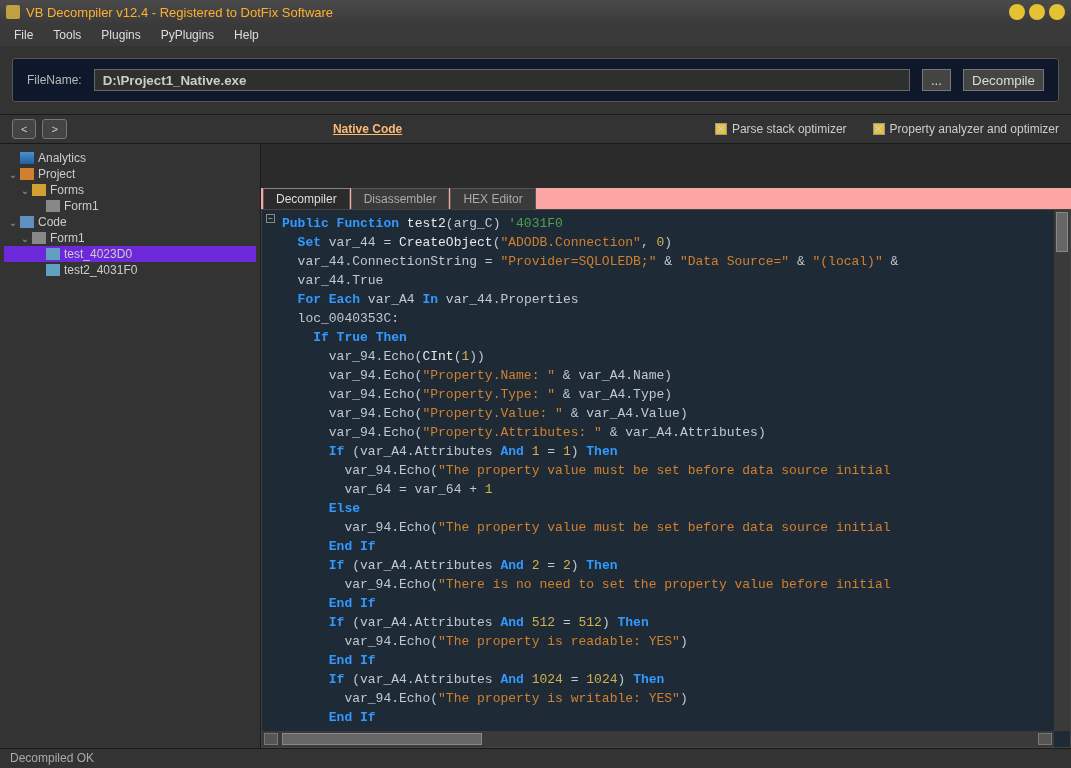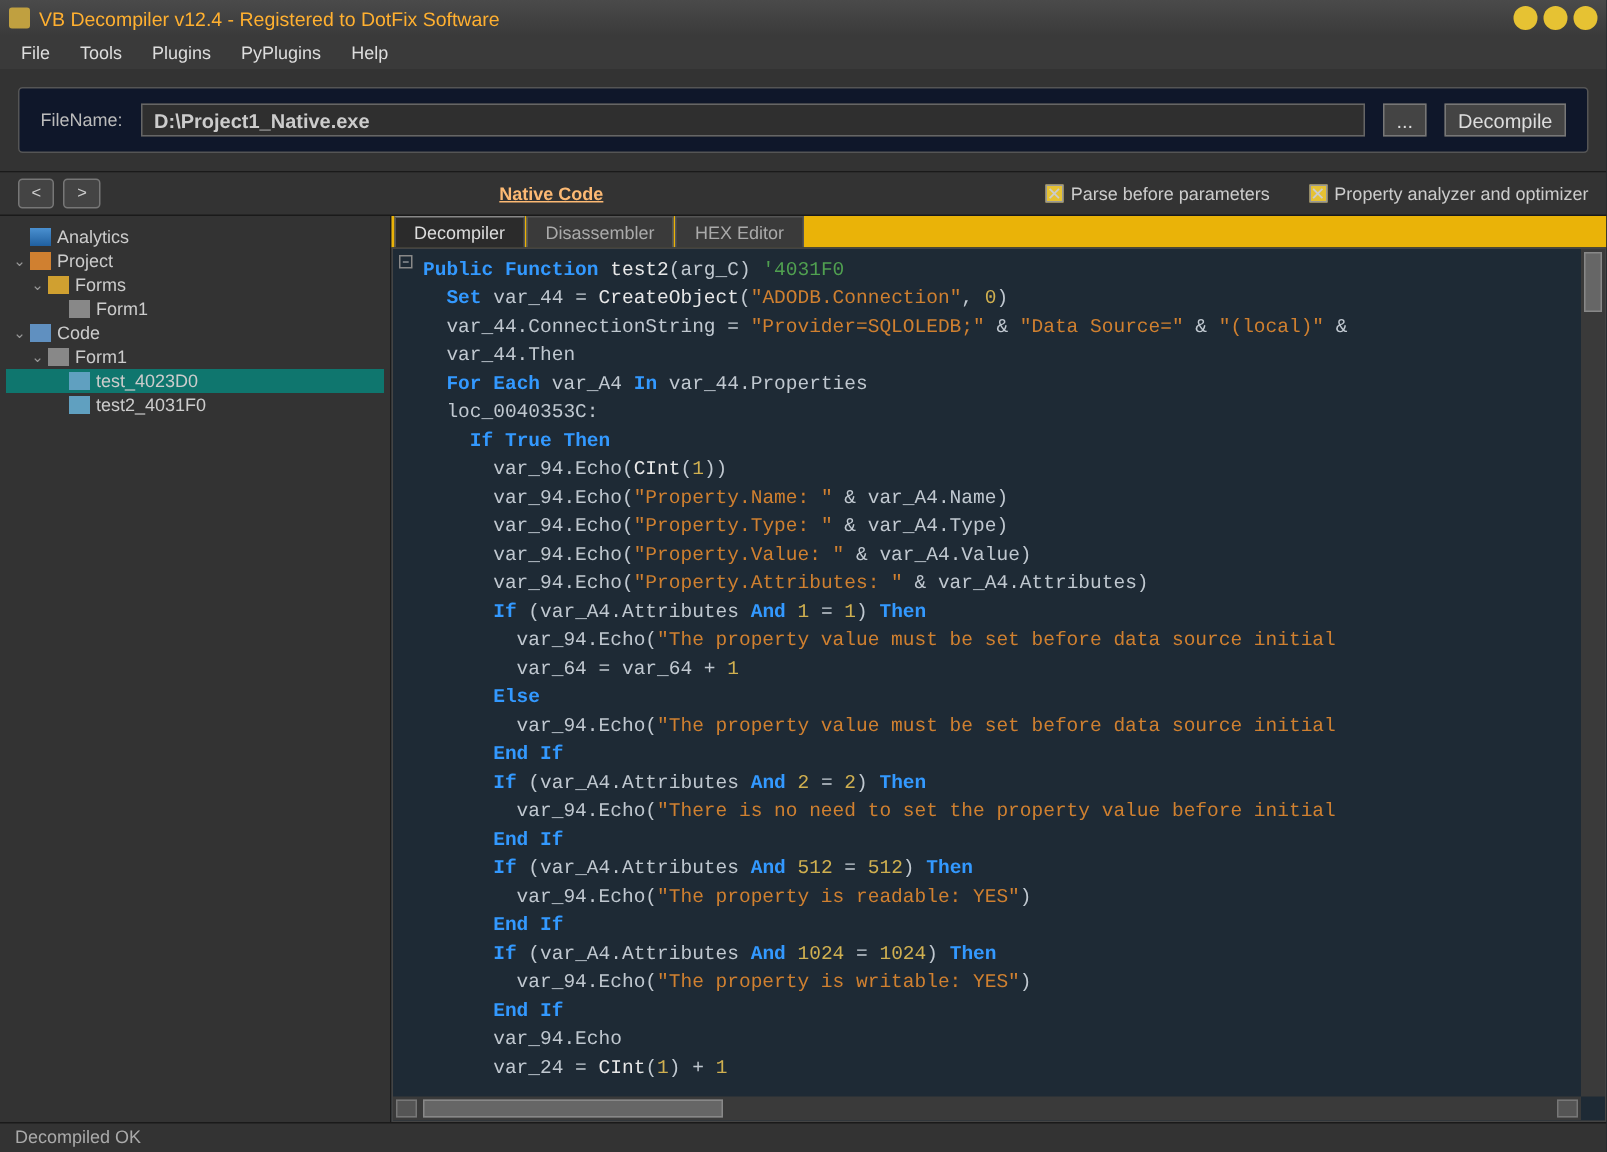--- a/index.html
+++ b/index.html
@@ -49,33 +49,33 @@
 .nav-spacer{flex:1;}
 .chk{ display:flex; align-items:center; gap:5px; margin-left:20px; color:#ccc;}
 .chk .box{ width:12px; height:12px; border:1px solid #999; background:#e6c233; display:flex; align-items:center; justify-content:center;}
 .main{
   flex:1; display:flex; overflow:hidden;
 }
 .tree{
   width:261px; background:#333; border-right:1px solid #1a1a1a; padding:6px 4px; overflow:auto;
 }
 .tnode{ display:flex; align-items:center; padding:1px 2px; cursor:pointer; white-space:nowrap;}
-.tnode.selected{background:#0f766e;}
+.tnode.selected{background:#6d28d9;}
 .exp{ width:14px; text-align:center; color:#999; font-size:10px;}
 .ticon{ width:14px; height:12px; margin-right:4px; display:inline-block;}
 .ic-stats{background:linear-gradient(#4a90d0,#2060a0);}
 .ic-vb{background:#d08030;}
 .ic-folder{background:#d0a030;}
 .ic-form{background:#888;}
 .ic-code{background:#6090c0;}
 .ic-fn{background:#e0c040;}
 .ic-fn2{background:#60a0c0;}
 .ind1{padding-left:14px;} .ind2{padding-left:28px;}
 .editor-area{ flex:1; display:flex; flex-direction:column; background:#2b2b2b;}
-.tabs{ display:flex; background:#eab308; padding-left:2px;}
+.tabs{ display:flex; background:#fca5a5; padding-left:2px;margin-top:44px;}
 .tab{ padding:3px 12px; background:#3a3a3a; border:1px solid #555; border-bottom:none; margin-right:1px; cursor:pointer; color:#aaa; font-size:12px;}
 .tab.active{ background:#2b2b2b; color:#ddd; border-top:1px solid #888;}
 .code-view{ flex:1; background:#1e2a35; color:#c0c8d0; overflow:auto; position:relative; border:1px solid #444;}
 .code-content{ font-family:Consolas,"Courier New",monospace; font-size:13px; line-height:19px; padding:4px 8px 4px 20px; white-space:pre;}
 .gutter{ position:absolute; left:4px; top:4px; width:12px;}
 .fold{ width:9px; height:9px; border:1px solid #888; background:#1e2a35; color:#ccc; font-size:8px; line-height:8px; text-align:center;}
 .kw{color:#3399ff; font-weight:bold;}
 .fn{color:#e8e8e8;}
 .str{color:#d08030;}
 .num{color:#d0b050;}
@@ -117,21 +117,21 @@
   </div>
 </div>
 
 <div class="nav-row">
   <button class="nav-btn">&lt;</button>
   <button class="nav-btn">&gt;</button>
   <span class="nav-title">Native Code</span>
   <span class="nav-spacer"></span>
   <label class="chk">
     <span class="box">✕</span>
-    <span>Parse before parameters</span>
+    <span>Parse stack optimizer</span>
   </label>
   <label class="chk">
     <span class="box">✕</span>
     <span>Property analyzer and optimizer</span>
   </label>
 </div>
 
 <div class="main">
   <div class="tree">
     <div class="tnode">
@@ -182,21 +182,21 @@
       <div class="tab">Disassembler</div>
       <div class="tab">HEX Editor</div>
     </div>
     <div class="code-view">
       <div class="gutter">
           <div class="fold">−</div>
         </div>
       <div class="code-content" id="code-content"><span class="kw">Public Function</span><span class="fn"> test2</span><span class="op">(arg_C) </span><span class="cm">'4031F0</span>
 <span class="op">  </span><span class="kw">Set</span><span class="op"> var_44 = </span><span class="fn">CreateObject</span><span class="op">(</span><span class="str">"ADODB.Connection"</span><span class="op">, </span><span class="num">0</span><span class="op">)</span>
 <span class="op">  var_44.ConnectionString = </span><span class="str">"Provider=SQLOLEDB;"</span><span class="op"> &amp; </span><span class="str">"Data Source="</span><span class="op"> &amp; </span><span class="str">"(local)"</span><span class="op"> &amp;</span>
-<span class="op">  var_44.Then</span>
+<span class="op">  var_44.True</span>
 <span class="op">  </span><span class="kw">For Each</span><span class="op"> var_A4 </span><span class="kw">In</span><span class="op"> var_44.Properties</span>
 <span class="op">  loc_0040353C:</span>
 <span class="op">    </span><span class="kw">If True Then</span>
 <span class="op">      var_94.Echo(</span><span class="fn">CInt</span><span class="op">(</span><span class="num">1</span><span class="op">))</span>
 <span class="op">      var_94.Echo(</span><span class="str">"Property.Name: "</span><span class="op"> &amp; var_A4.Name)</span>
 <span class="op">      var_94.Echo(</span><span class="str">"Property.Type: "</span><span class="op"> &amp; var_A4.Type)</span>
 <span class="op">      var_94.Echo(</span><span class="str">"Property.Value: "</span><span class="op"> &amp; var_A4.Value)</span>
 <span class="op">      var_94.Echo(</span><span class="str">"Property.Attributes: "</span><span class="op"> &amp; var_A4.Attributes)</span>
 <span class="op">      </span><span class="kw">If</span><span class="op"> (var_A4.Attributes </span><span class="kw">And</span><span class="op"> </span><span class="num">1</span><span class="op"> = </span><span class="num">1</span><span class="op">) </span><span class="kw">Then</span>
 <span class="op">        var_94.Echo(</span><span class="str">"The property value must be set before data source initial</span>

